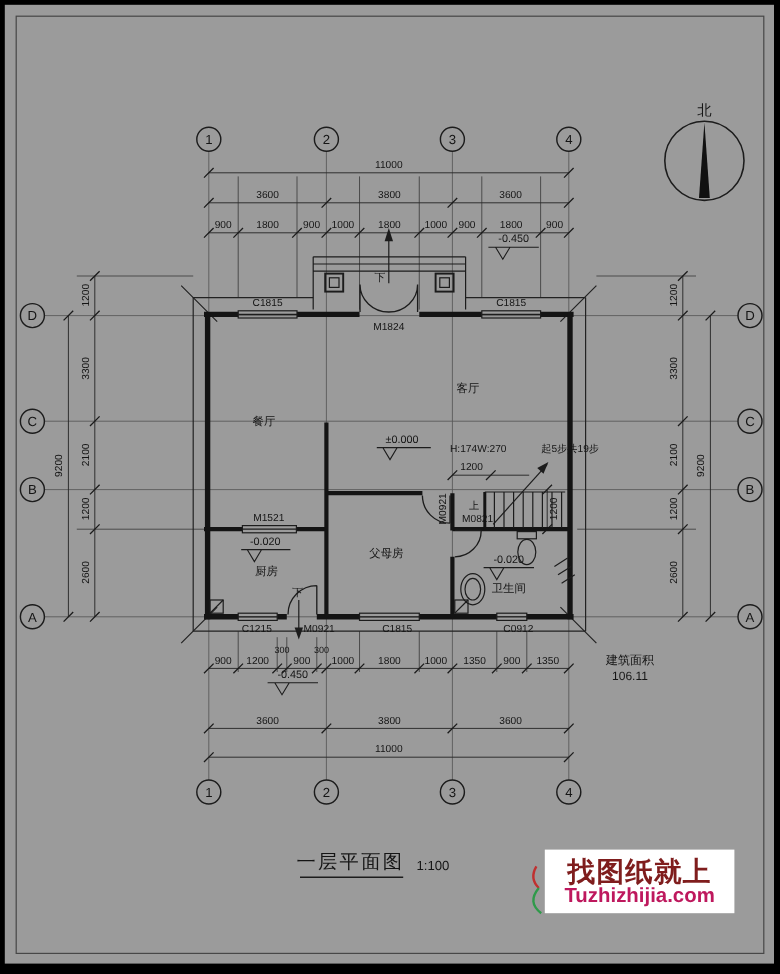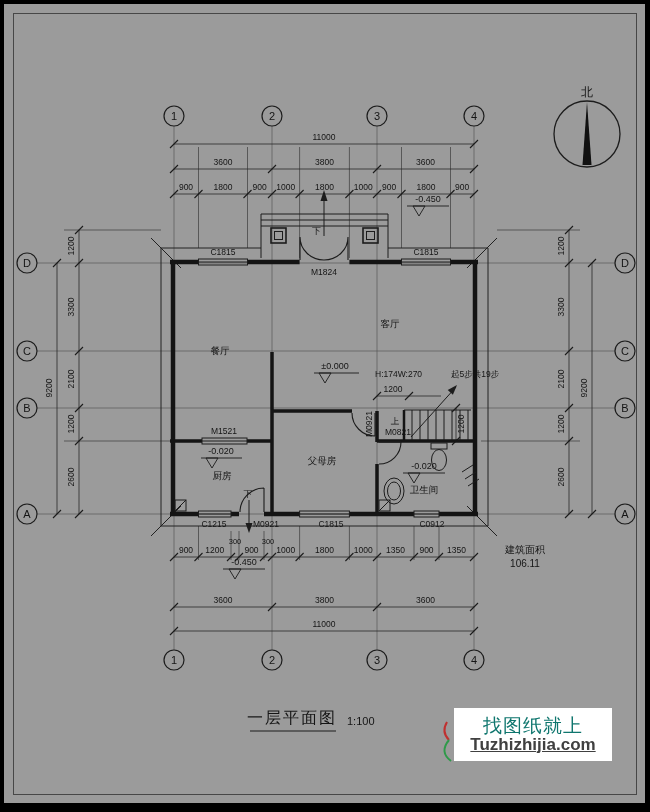--- a/index.html
+++ b/index.html
@@ -9,21 +9,21 @@
   svg text{font-family:"Liberation Sans","DejaVu Sans",sans-serif;fill:#151515;}
   .dim{font-size:8.5px;}
   .dim-sm{font-size:7.5px;}
   .lbl{font-size:8.5px;}
   .room{font-size:9.5px;}
   .bubble{font-size:11px;}
   .lvl{font-size:9px;}
   .watermark{position:absolute;left:450px;top:704px;width:158px;height:53px;background:#fff;
     display:flex;flex-direction:column;align-items:center;justify-content:center;line-height:1.05;
     font-family:"Liberation Sans","DejaVu Sans",sans-serif;}
-  .wm1{font-size:19px;font-weight:normal;color:#0f766e;letter-spacing:1px;}
+  .wm1{font-size:23px;font-weight:bold;color:#7f1d1d;letter-spacing:1px;}
   .wm2{font-size:17px;font-weight:bold;}
 </style>
 </head>
 <body>
 
 <div class="page">
   <div class="inner-frame"></div>
 
   <svg width="650" height="812" viewBox="0 0 650 812">
 
@@ -311,15 +311,15 @@
     </g>
 
     <g fill="none" stroke-width="2">
       <path d="M443,718 Q437,728 445,736" stroke="#c03030"></path>
       <path d="M445,736 Q435,748 447,757" stroke="#2f9a4a"></path>
     </g>
   </svg>
 
   <div class="watermark">
     <div class="wm1">找图纸就上</div>
-    <div class="wm2" id="wm-link" style="color: #404040; text-decoration: underline;">Tuzhizhijia.com</div>
+    <div class="wm2" id="wm-link" style="color: #be185d;">Tuzhizhijia.com</div>
   </div>
 </div>
 
 </body></html>

